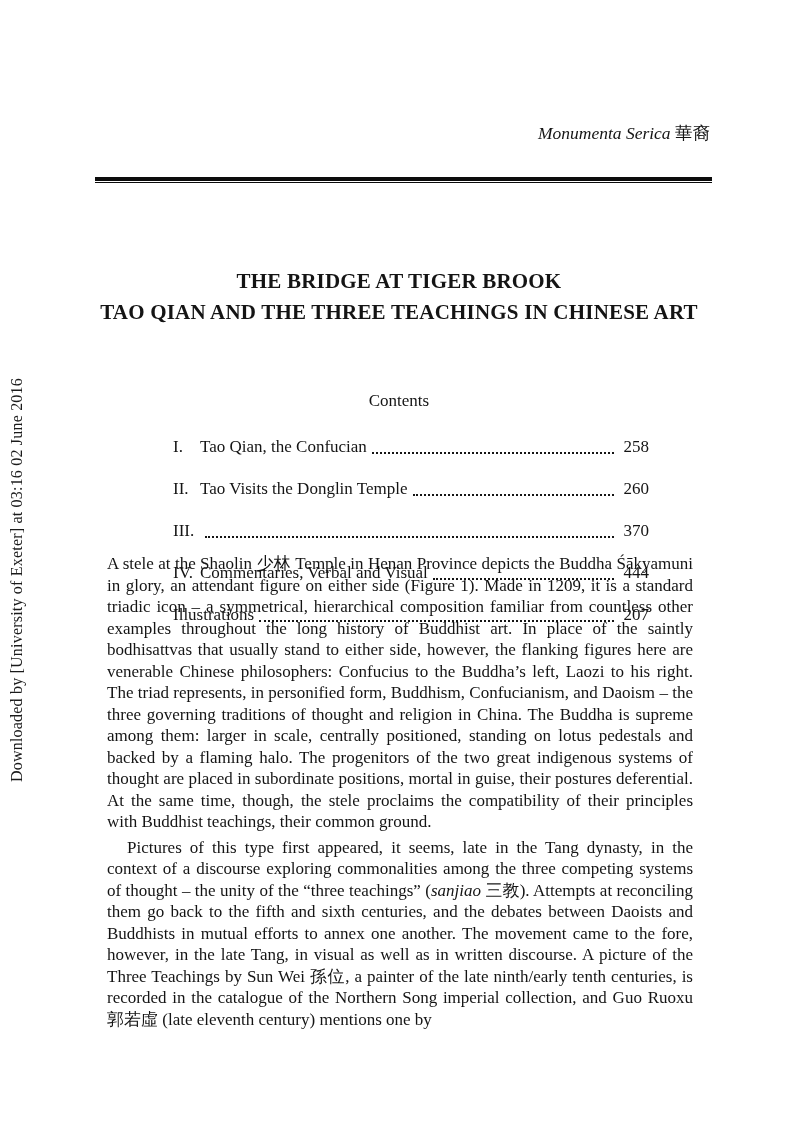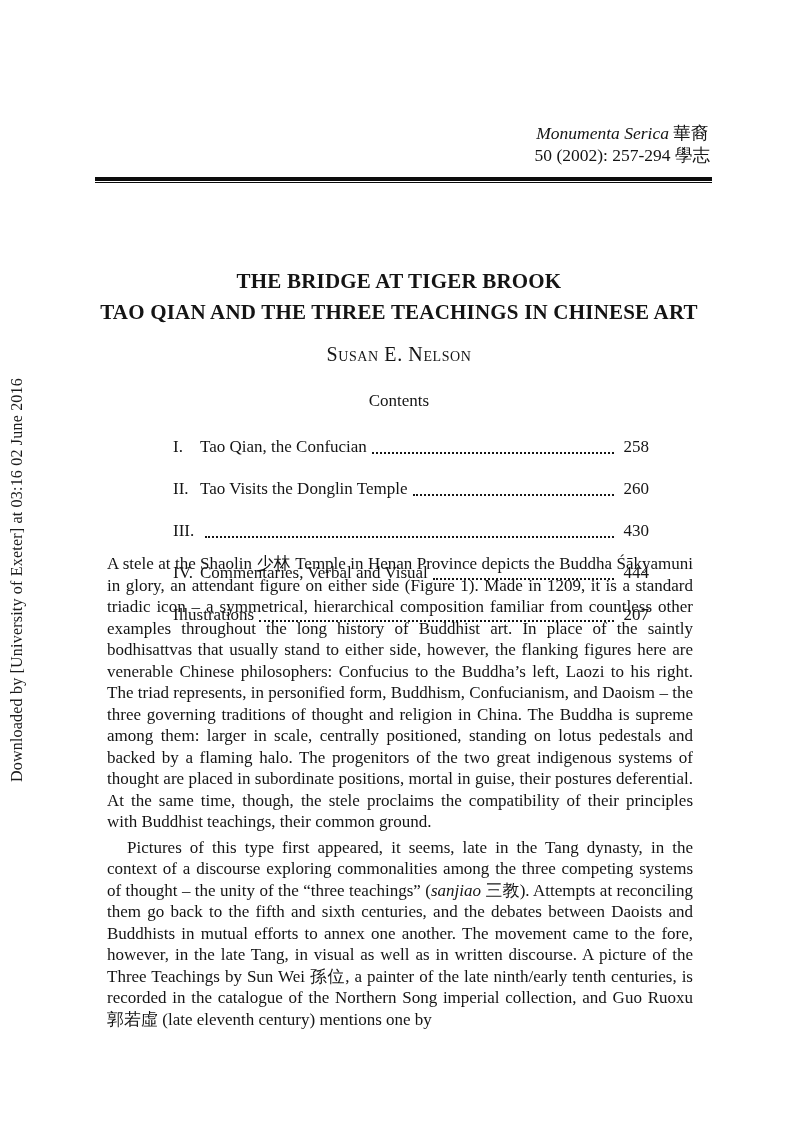--- a/index.html
+++ b/index.html
@@ -93,54 +93,52 @@
 </style>
 </head>
 <body>
 
 <div class="page">
 
   <div class="watermark">Downloaded by [University of Exeter] at 03:16 02 June 2016</div>
 
   <div class="journal">
     <div class="j-line"><span class="it">Monumenta Serica</span><span> 華裔</span></div>
-    <div class="j-line"><span>50 (2002): 257-294 學志</span></div>
   </div>
 
   <div class="rule">
     <div class="rule-a"></div>
     <div class="rule-b"></div>
   </div>
 
   <div class="title-block">
     <div>THE BRIDGE AT TIGER BROOK</div>
     <div>TAO QIAN AND THE THREE TEACHINGS IN CHINESE ART</div>
   </div>
 
-  <div class="author">Susan E. Nelson</div>
 
   <div class="contents-heading">Contents</div>
 
   <div class="toc" id="toc">
       <div class="toc-row">
         <span class="toc-num">I.</span>
         <span class="toc-title">Tao Qian, the Confucian</span>
         <span class="toc-leader"></span>
         <span class="toc-page">258</span>
       </div>
       <div class="toc-row">
         <span class="toc-num">II.</span>
         <span class="toc-title">Tao Visits the Donglin Temple</span>
         <span class="toc-leader"></span>
         <span class="toc-page">260</span>
       </div>
       <div class="toc-row">
         <span class="toc-num">III.</span>
         <span class="toc-leader"></span>
-        <span class="toc-page">430</span>
+        <span class="toc-page">370</span>
       </div>
       <div class="toc-row">
         <span class="toc-num">IV.</span>
         <span class="toc-title">Commentaries, Verbal and Visual</span>
         <span class="toc-leader"></span>
         <span class="toc-page">444</span>
       </div>
       <div class="toc-row">
         <span class="toc-title">Illustrations</span>
         <span class="toc-leader"></span>

